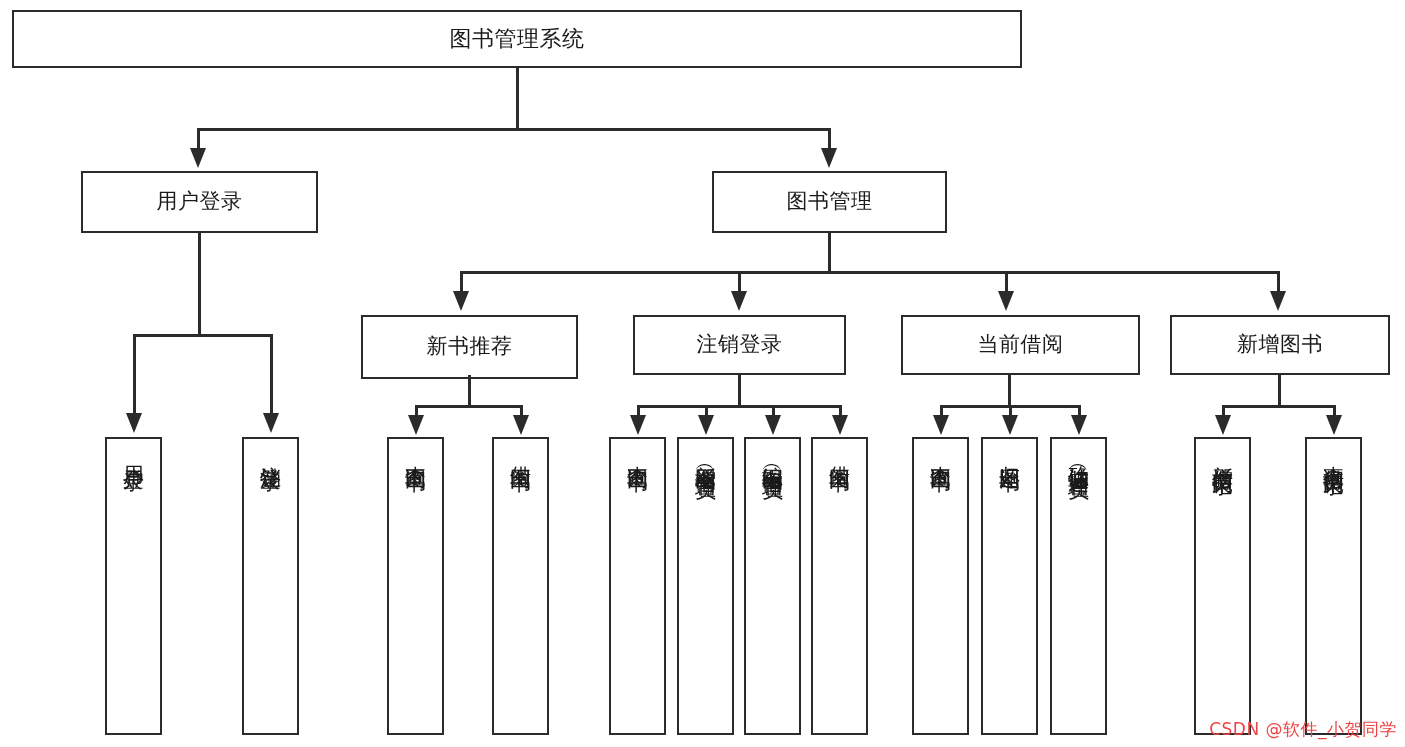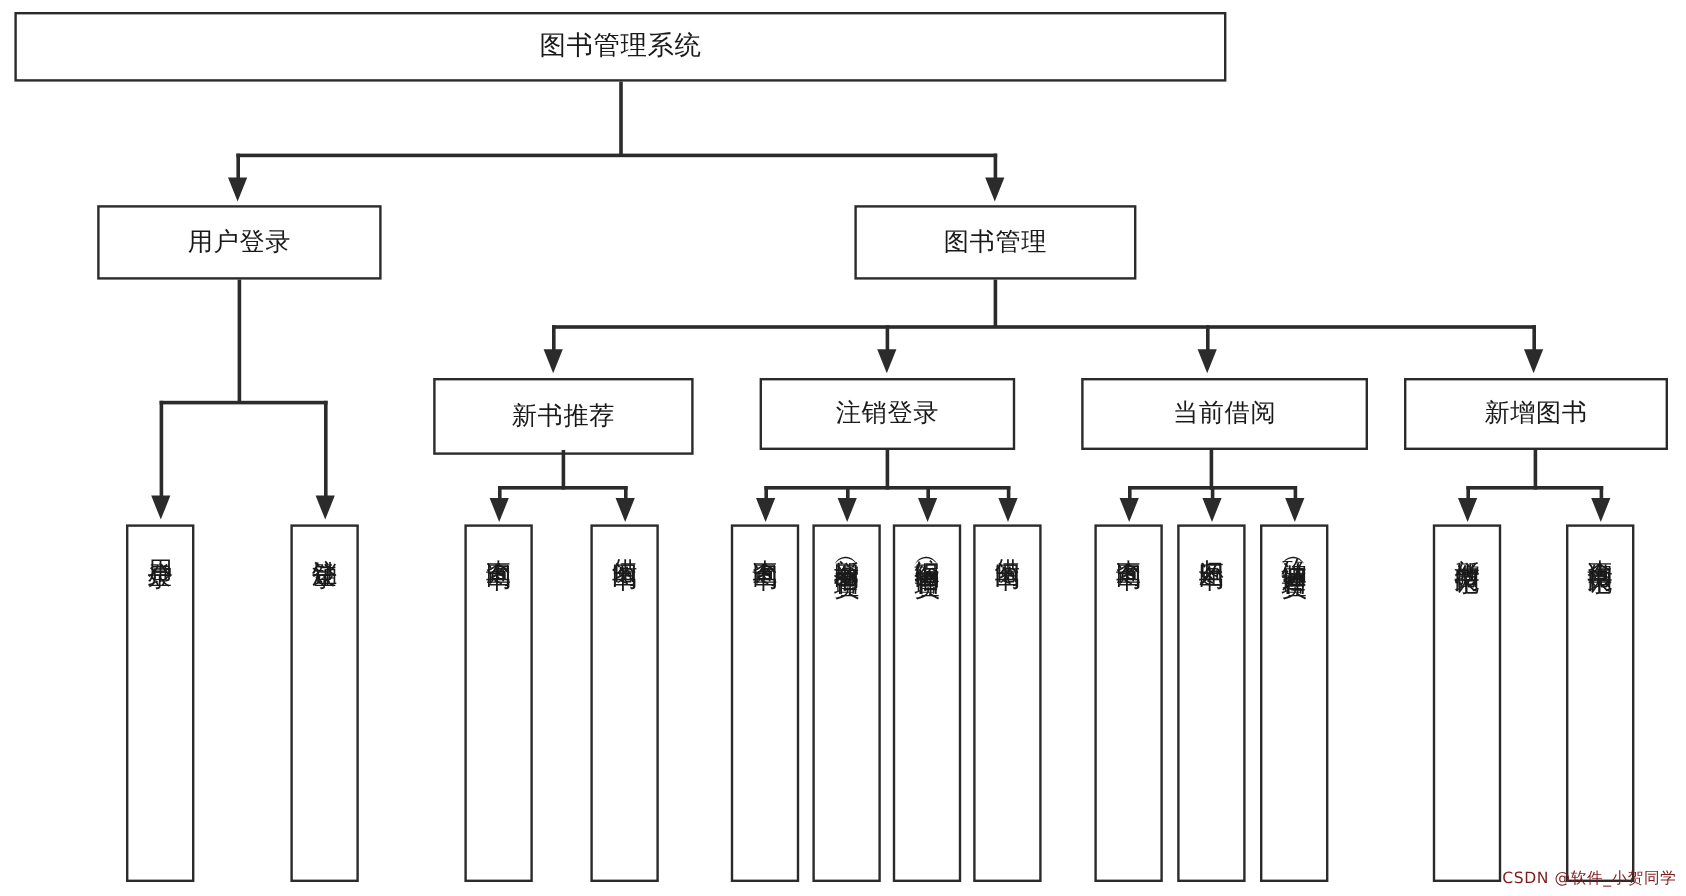--- a/index.html
+++ b/index.html
@@ -66,22 +66,22 @@
     width: 0;
     height: 0;
     border-left: 8px solid transparent;
     border-right: 8px solid transparent;
     border-top: 20px solid #2b2b2b;
   }
   #watermark {
     position: absolute;
     right: 8px;
     bottom: 6px;
-    font-size: 13px;
-    color: #7f1d1d;
+    font-size: 17px;
+    color: #ef4444;
     letter-spacing: 0.5px;
     white-space: nowrap;
     pointer-events: none;
     margin-top: 15px;
   }
 </style>
 </head>
 <body>
 
 <div id="canvas">

